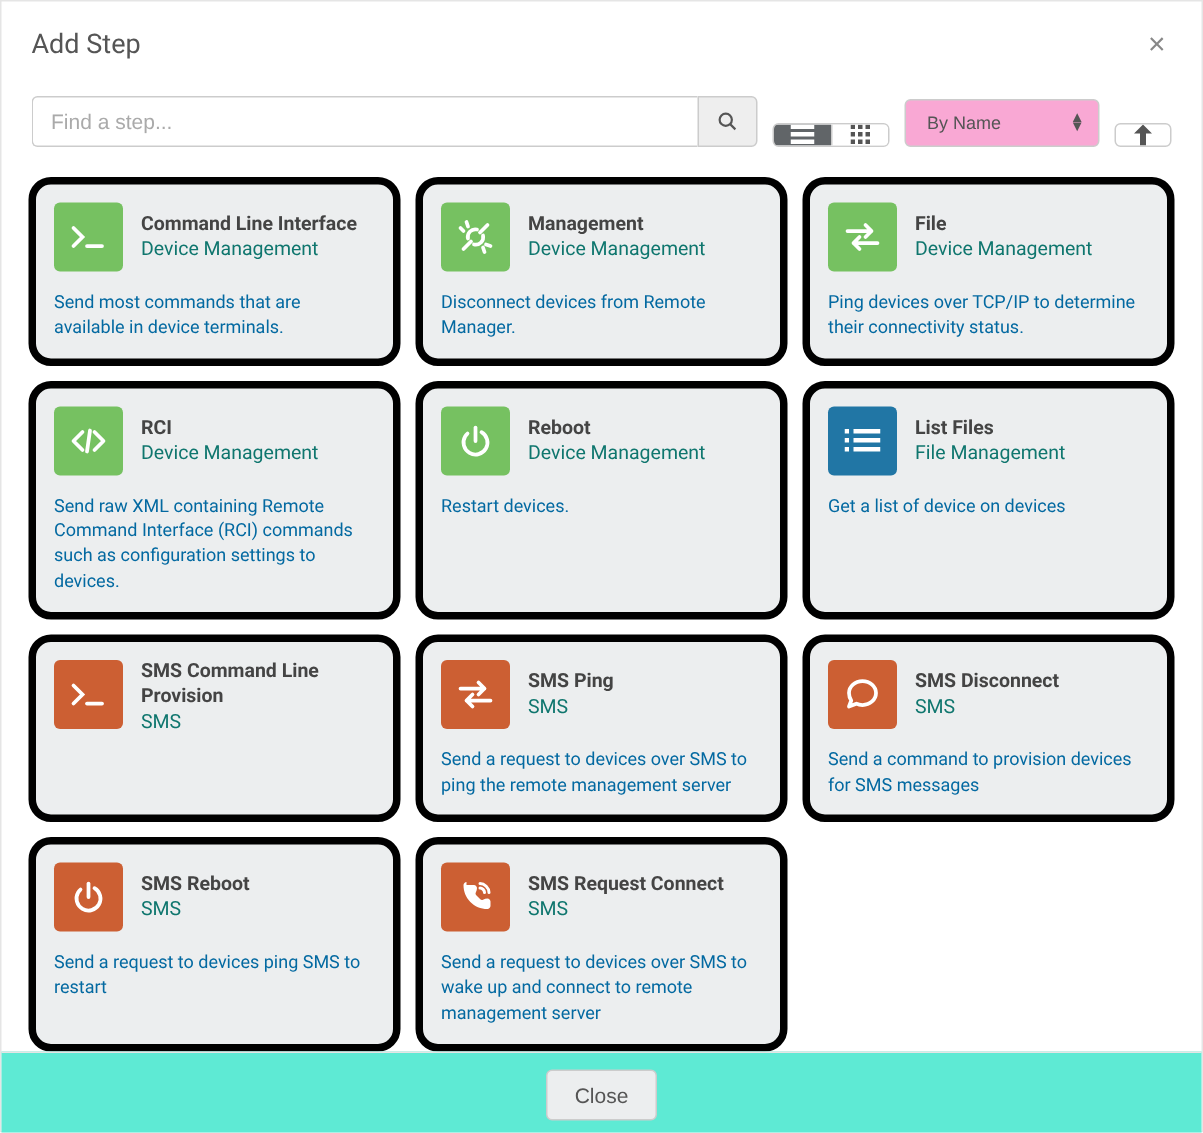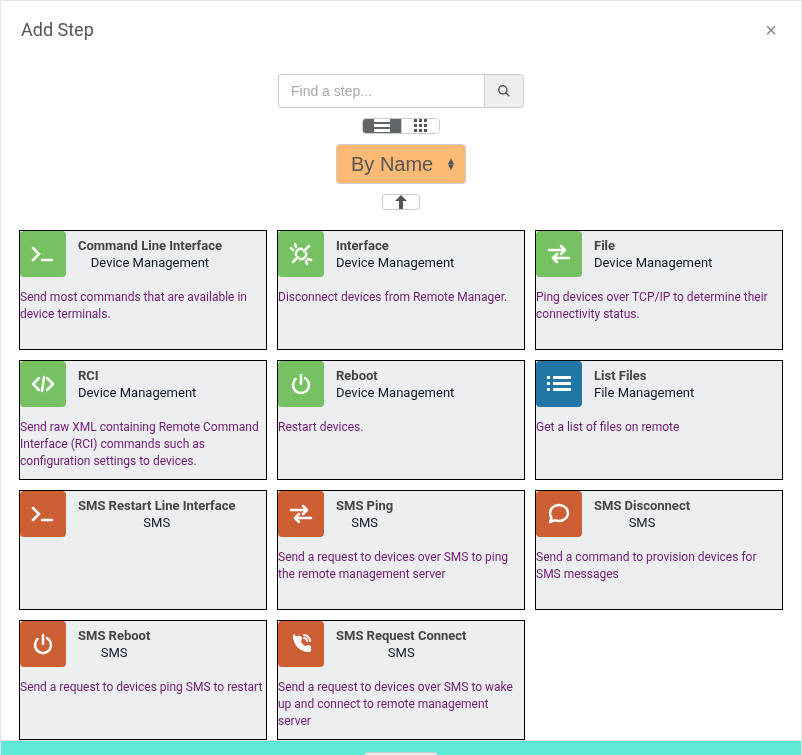--- a/index.html
+++ b/index.html
@@ -1,44 +1,44 @@
 <!DOCTYPE html>
 <html><head>
 <meta charset="utf-8">
 <style>
 * { box-sizing: border-box; margin: 0; padding: 0; }
 body { font-family: -apple-system, BlinkMacSystemFont, "Segoe UI", Roboto, Arial, sans-serif; background: #fff; width: 802px; height: 755px; overflow: hidden; position: relative; }
 .modal { width: 802px; border: 1px solid #e5e5e5; display: flex; flex-direction: column; height: 755px; }
 .modal-header { padding: 18px 20px 14px 20px; display: flex; justify-content: space-between; align-items: center; }
 .modal-title { font-size: 18px; font-weight: 400; color: #555; }
 .close-btn { font-size: 20px; color: #888; background: none; border: none; cursor: pointer; line-height: 1; padding: 0 4px; }
-.toolbar { padding: 0 20px; display: flex; gap: 10px; align-items: center; margin-bottom: 20px; margin-top: 20px; flex-direction: column; }
+.toolbar { padding: 0 20px; display: flex; gap: 10px; align-items: flex-end; margin-bottom: 20px; margin-top: 10px; }
 .search-group { display: flex; flex: 1; }
 .search-input { flex: 1; border: 1px solid #ccc; border-right: none; border-radius: 4px 0 0 4px; padding: 8px 12px; font-size: 14px; color: #555; }
 .search-input::placeholder { color: #aaa; }
 .search-btn { border: 1px solid #ccc; background: #eee; border-radius: 0 4px 4px 0; width: 40px; display: flex; align-items: center; justify-content: center; cursor: pointer; color: #555; }
 .view-group { display: flex; border: 1px solid #ccc; border-radius: 4px; overflow: hidden; }
 .view-btn { width: 38px; background: #fff; border: none; display: flex; align-items: center; justify-content: center; cursor: pointer; color: #555; }
 .view-btn.active { background: #616568; color: #fff; }
 .view-btn + .view-btn { border-left: 1px solid #ccc; }
-.sort-select { border: 1px solid #ccc; border-radius: 4px; padding: 8px 28px 8px 14px; font-size: 20px; color: #555; background: #fdba74; appearance: none; position: relative; min-width: 130px; }
+.sort-select { border: 1px solid #ccc; border-radius: 4px; padding: 8px 28px 8px 14px; font-size: 12px; color: #555; background: #f9a8d4; appearance: none; position: relative; min-width: 130px; }
 .sort-wrap { position: relative; display: flex; }
 .sort-caret { position: absolute; right: 10px; top: 50%; transform: translateY(-50%); pointer-events: none; color: #555; font-size: 10px; display: flex; flex-direction: column; line-height: 6px; }
 .dir-btn { border: 1px solid #ccc; background: #fff; border-radius: 4px; width: 38px; display: flex; align-items: center; justify-content: center; cursor: pointer; color: #555; }
 .cards { padding: 0 18px; display: grid; grid-template-columns: repeat(3, 1fr); gap: 10px; }
-.card { background: #eceeef; border: 1px solid #000000; border-radius: 0; padding: 0; min-height: 120px; cursor: pointer; }
+.card { background: #eceeef; border: 5px solid #000000; border-radius: 15px; padding: 12px; min-height: 120px; cursor: pointer; }
 .card-top { display: flex; gap: 12px; margin-bottom: 12px; }
 .card-icon { width: 46px; height: 46px; border-radius: 4px; display: flex; align-items: center; justify-content: center; color: #fff; flex-shrink: 0; }
 .icon-green { background: #76c161; }
 .icon-blue { background: #2176a5; }
 .icon-orange { background: #cc5f33; }
 .card-titles { display: flex; flex-direction: column; justify-content: center; }
 .card-title { font-size: 13px; font-weight: 700; color: #444; line-height: 1.3; }
-.card-cat { font-size: 13px; color: #0f172a; text-align: center; }
-.card-desc { font-size: 12px; color: #701a75; line-height: 1.4; }
+.card-cat { font-size: 13px; color: #0f766e; }
+.card-desc { font-size: 12px; color: #0369a1; line-height: 1.4; }
 .modal-footer { margin-top: auto; background: #5eead4; border-top: 1px solid #e5e5e5; padding: 11px 18px; display: flex; justify-content: center; }
 .close-footer-btn { background: #eceeef; border: 1px solid #ccc; border-radius: 4px; padding: 8px 18px; font-size: 14px; color: #555; cursor: pointer; }
 svg { display: block; }
 </style>
 </head>
 <body>
 <div class="modal">
 
   <div class="modal-header">
     <div class="modal-title">Add Step</div>
@@ -114,21 +114,21 @@
     </div>
 
     <div class="card">
       <div class="card-top">
         <div class="card-icon icon-green">
           <svg width="24" height="24" viewBox="0 0 24 24" fill="none" stroke="#fff" stroke-width="2.5" stroke-linecap="round">
               <path d="M9 15 L4 20 M7 13 A5 5 0 0 1 13 7 M15 9 L20 4 M17 11 A5 5 0 0 1 11 17 M2 6 L4 8 M6 2 L7 5 M18 22 L17 19 M22 18 L19 17"></path>
             </svg>
         </div>
         <div class="card-titles">
-          <div class="card-title">Interface</div>
+          <div class="card-title">Management</div>
           <div class="card-cat">Device Management</div>
         </div>
       </div>
       <div class="card-desc">Disconnect devices from Remote Manager.</div>
     </div>
 
     <div class="card">
       <div class="card-top">
         <div class="card-icon icon-green">
           <svg width="24" height="22" viewBox="0 0 24 22" fill="none" stroke="#fff" stroke-width="2.5" stroke-linecap="round" stroke-linejoin="round">
@@ -187,33 +187,33 @@
               <rect x="6" y="8" width="18" height="3"></rect>
               <rect x="0" y="14" width="3" height="3"></rect>
               <rect x="6" y="14" width="18" height="3"></rect>
             </svg>
         </div>
         <div class="card-titles">
           <div class="card-title">List Files</div>
           <div class="card-cat">File Management</div>
         </div>
       </div>
-      <div class="card-desc">Get a list of files on remote</div>
+      <div class="card-desc">Get a list of device on devices</div>
     </div>
 
     <div class="card">
       <div class="card-top">
         <div class="card-icon icon-orange">
           <svg width="26" height="20" viewBox="0 0 26 20" fill="none" stroke="#fff" stroke-width="2.5" stroke-linecap="round">
               <path d="M3 4 L9 10 L3 16"></path>
               <line x1="12" y1="16" x2="22" y2="16"></line>
             </svg>
         </div>
         <div class="card-titles">
-          <div class="card-title">SMS Restart Line Interface</div>
+          <div class="card-title">SMS Command Line Provision</div>
           <div class="card-cat">SMS</div>
         </div>
       </div>
     </div>
 
     <div class="card">
       <div class="card-top">
         <div class="card-icon icon-orange">
           <svg width="24" height="22" viewBox="0 0 24 22" fill="none" stroke="#fff" stroke-width="2.5" stroke-linecap="round" stroke-linejoin="round">
               <path d="M2 7 L18 7 M14 3 L18 7 L14 11"></path>

